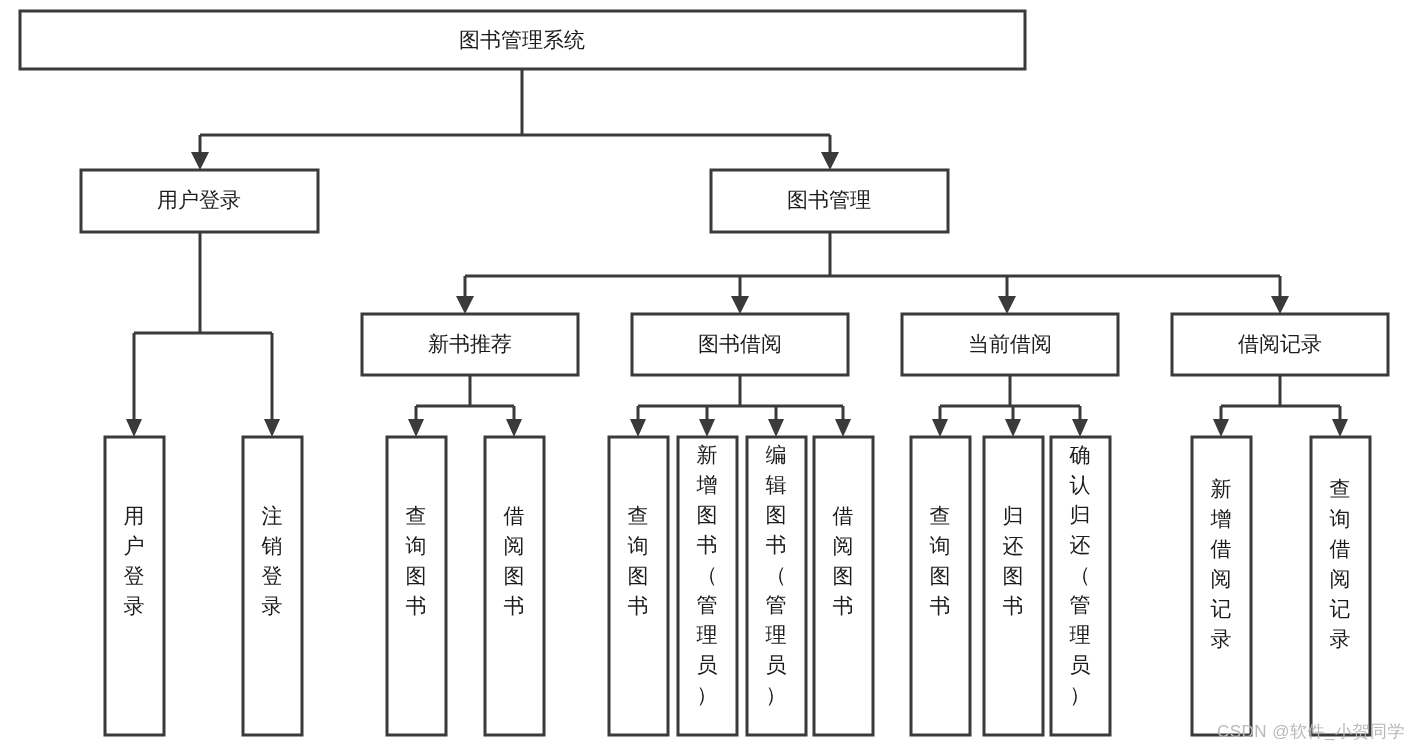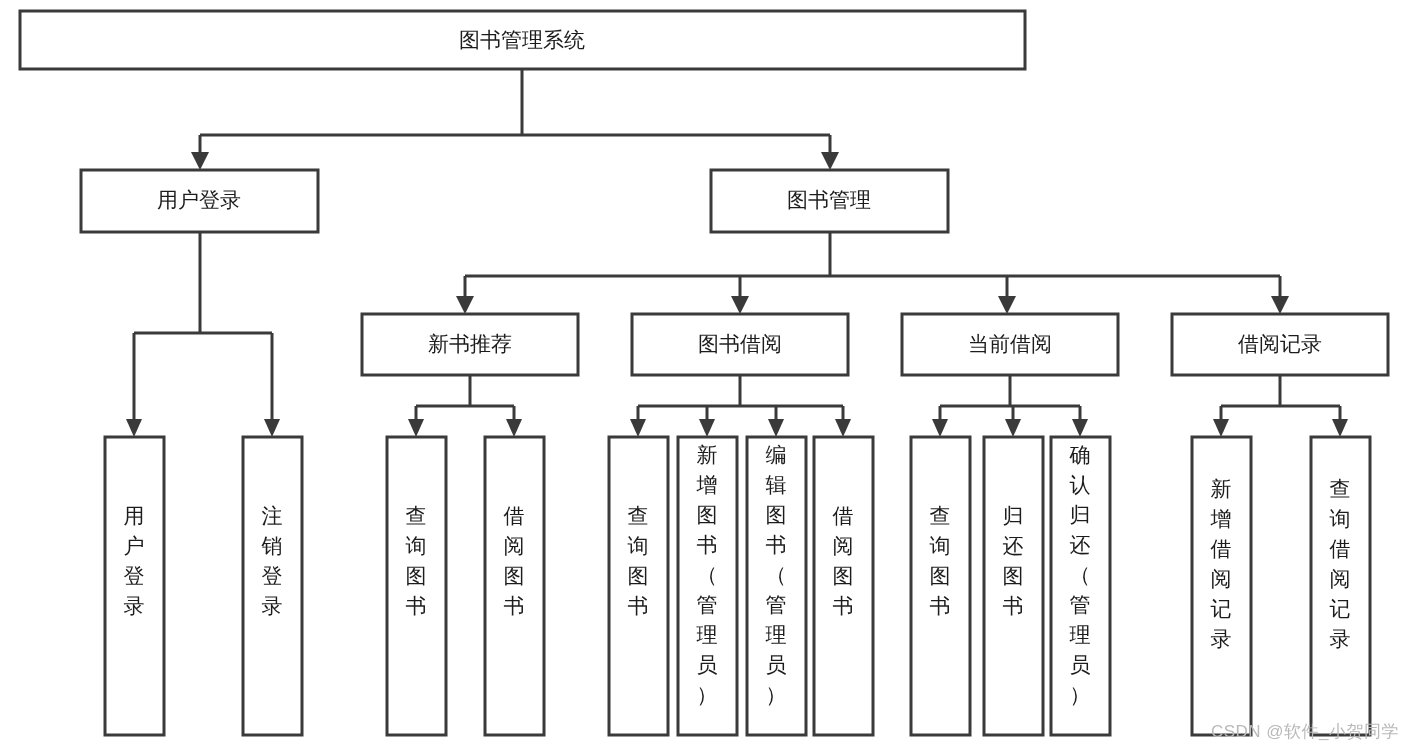--- a/index.html
+++ b/index.html
@@ -43,21 +43,21 @@
     dominant-baseline: middle;
   }
   .node-label-vertical {
     font-family: "Liberation Sans", "DejaVu Sans", sans-serif;
     font-size: 21px;
     fill: #1c1c1c;
     text-anchor: middle;
   }
   .watermark {
     position: absolute;
-    right: 6px;
+    right: 0;
     bottom: 4px;
     font-family: "Liberation Sans", "DejaVu Sans", sans-serif;
     font-size: 17px;
     color: #b9b9b9;
     letter-spacing: 0.5px;
     white-space: nowrap;
     user-select: none;
   }
 </style>
 </head>

